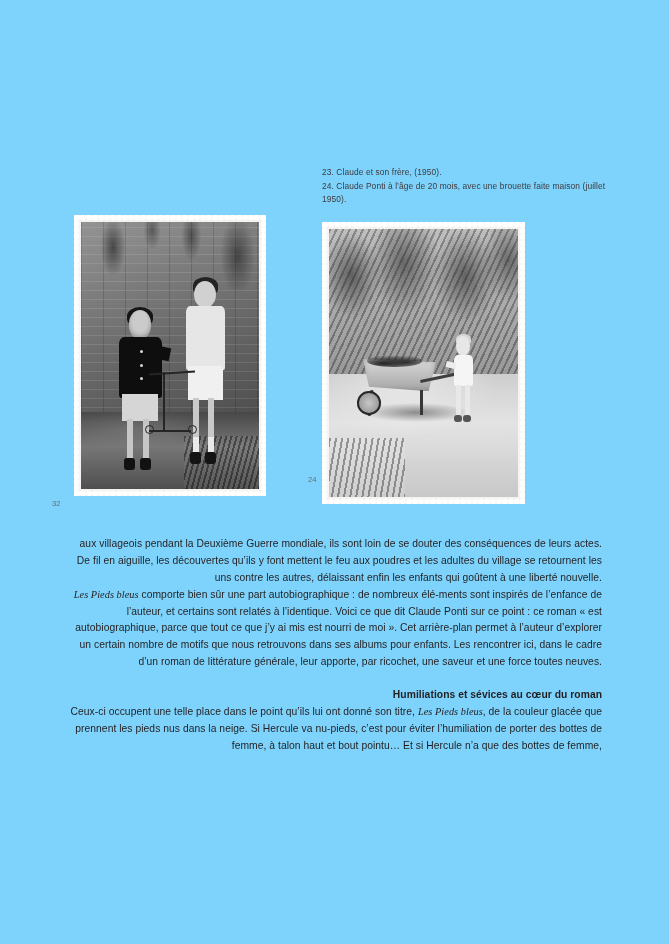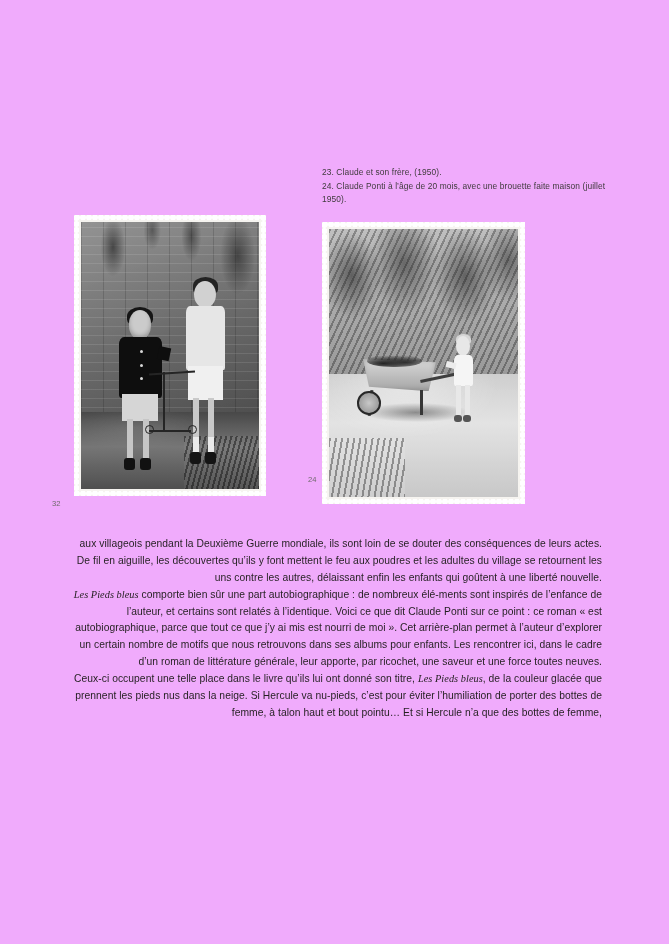--- a/index.html
+++ b/index.html
@@ -12,21 +12,21 @@
     height: 944px;
     position: relative;
     font-family: "Liberation Sans", sans-serif;
     color: #231f20;
     overflow: hidden;
   }
 
   .page {
     position: absolute;
     inset: 0;
-    background: #f0abfc;
+    background: #7dd3fc;
   }
 
   
   .captions {
     position: absolute;
     left: 322px;
     top: 166px;
     width: 300px;
     font-size: 8.4px;
     line-height: 1.62;
@@ -325,16 +325,17 @@
       </div>
     </div>
   </div>
 
   <div class="fignum fignum-1">32</div>
   <div class="fignum fignum-2">24</div>
 
   <div class="body-text">
     <p>aux villageois pendant la Deuxième Guerre mondiale, ils sont loin de se douter des conséquences de leurs actes. De fil en aiguille, les découvertes qu’ils y font mettent le feu aux poudres et les adultes du village se retournent les uns contre les autres, délaissant enfin les enfants qui goûtent à une liberté nouvelle.</p>
     <p class="para-gap"><span class="it">Les Pieds bleus</span><span> comporte bien sûr une part autobiographique : de nombreux élé-ments sont inspirés de l’enfance de l’auteur, et certains sont relatés à l’identique. Voici ce que dit Claude Ponti sur ce point : ce roman « est autobiographique, parce que tout ce que j’y ai mis est nourri de moi ». Cet arrière-plan permet à l’auteur d’explorer un certain nombre de motifs que nous retrouvons dans ses albums pour enfants. Les rencontrer ici, dans le cadre d’un roman de littérature générale, leur apporte, par ricochet, une saveur et une force toutes neuves.</span></p>
-    <p><span>Ceux-ci occupent une telle place dans le livre qu’ils lui ont donné son titre, </span><span class="it">Les Pieds bleus</span><span>, de la couleur glacée que prennent les pieds nus dans la neige. Si Hercule va nu-pieds, c’est pour éviter l’humiliation de porter des bottes de femme, à talon haut et bout pointu… Et si Hercule n’a que des bottes de femme,</span></p>
+    <p class="sub-head">Humiliations et sévices au cœur du roman</p>
+    <p><span>Ceux-ci occupent une telle place dans le point qu’ils lui ont donné son titre, </span><span class="it">Les Pieds bleus</span><span>, de la couleur glacée que prennent les pieds nus dans la neige. Si Hercule va nu-pieds, c’est pour éviter l’humiliation de porter des bottes de femme, à talon haut et bout pointu… Et si Hercule n’a que des bottes de femme,</span></p>
   </div>
 
 </div>
 
 </body></html>

